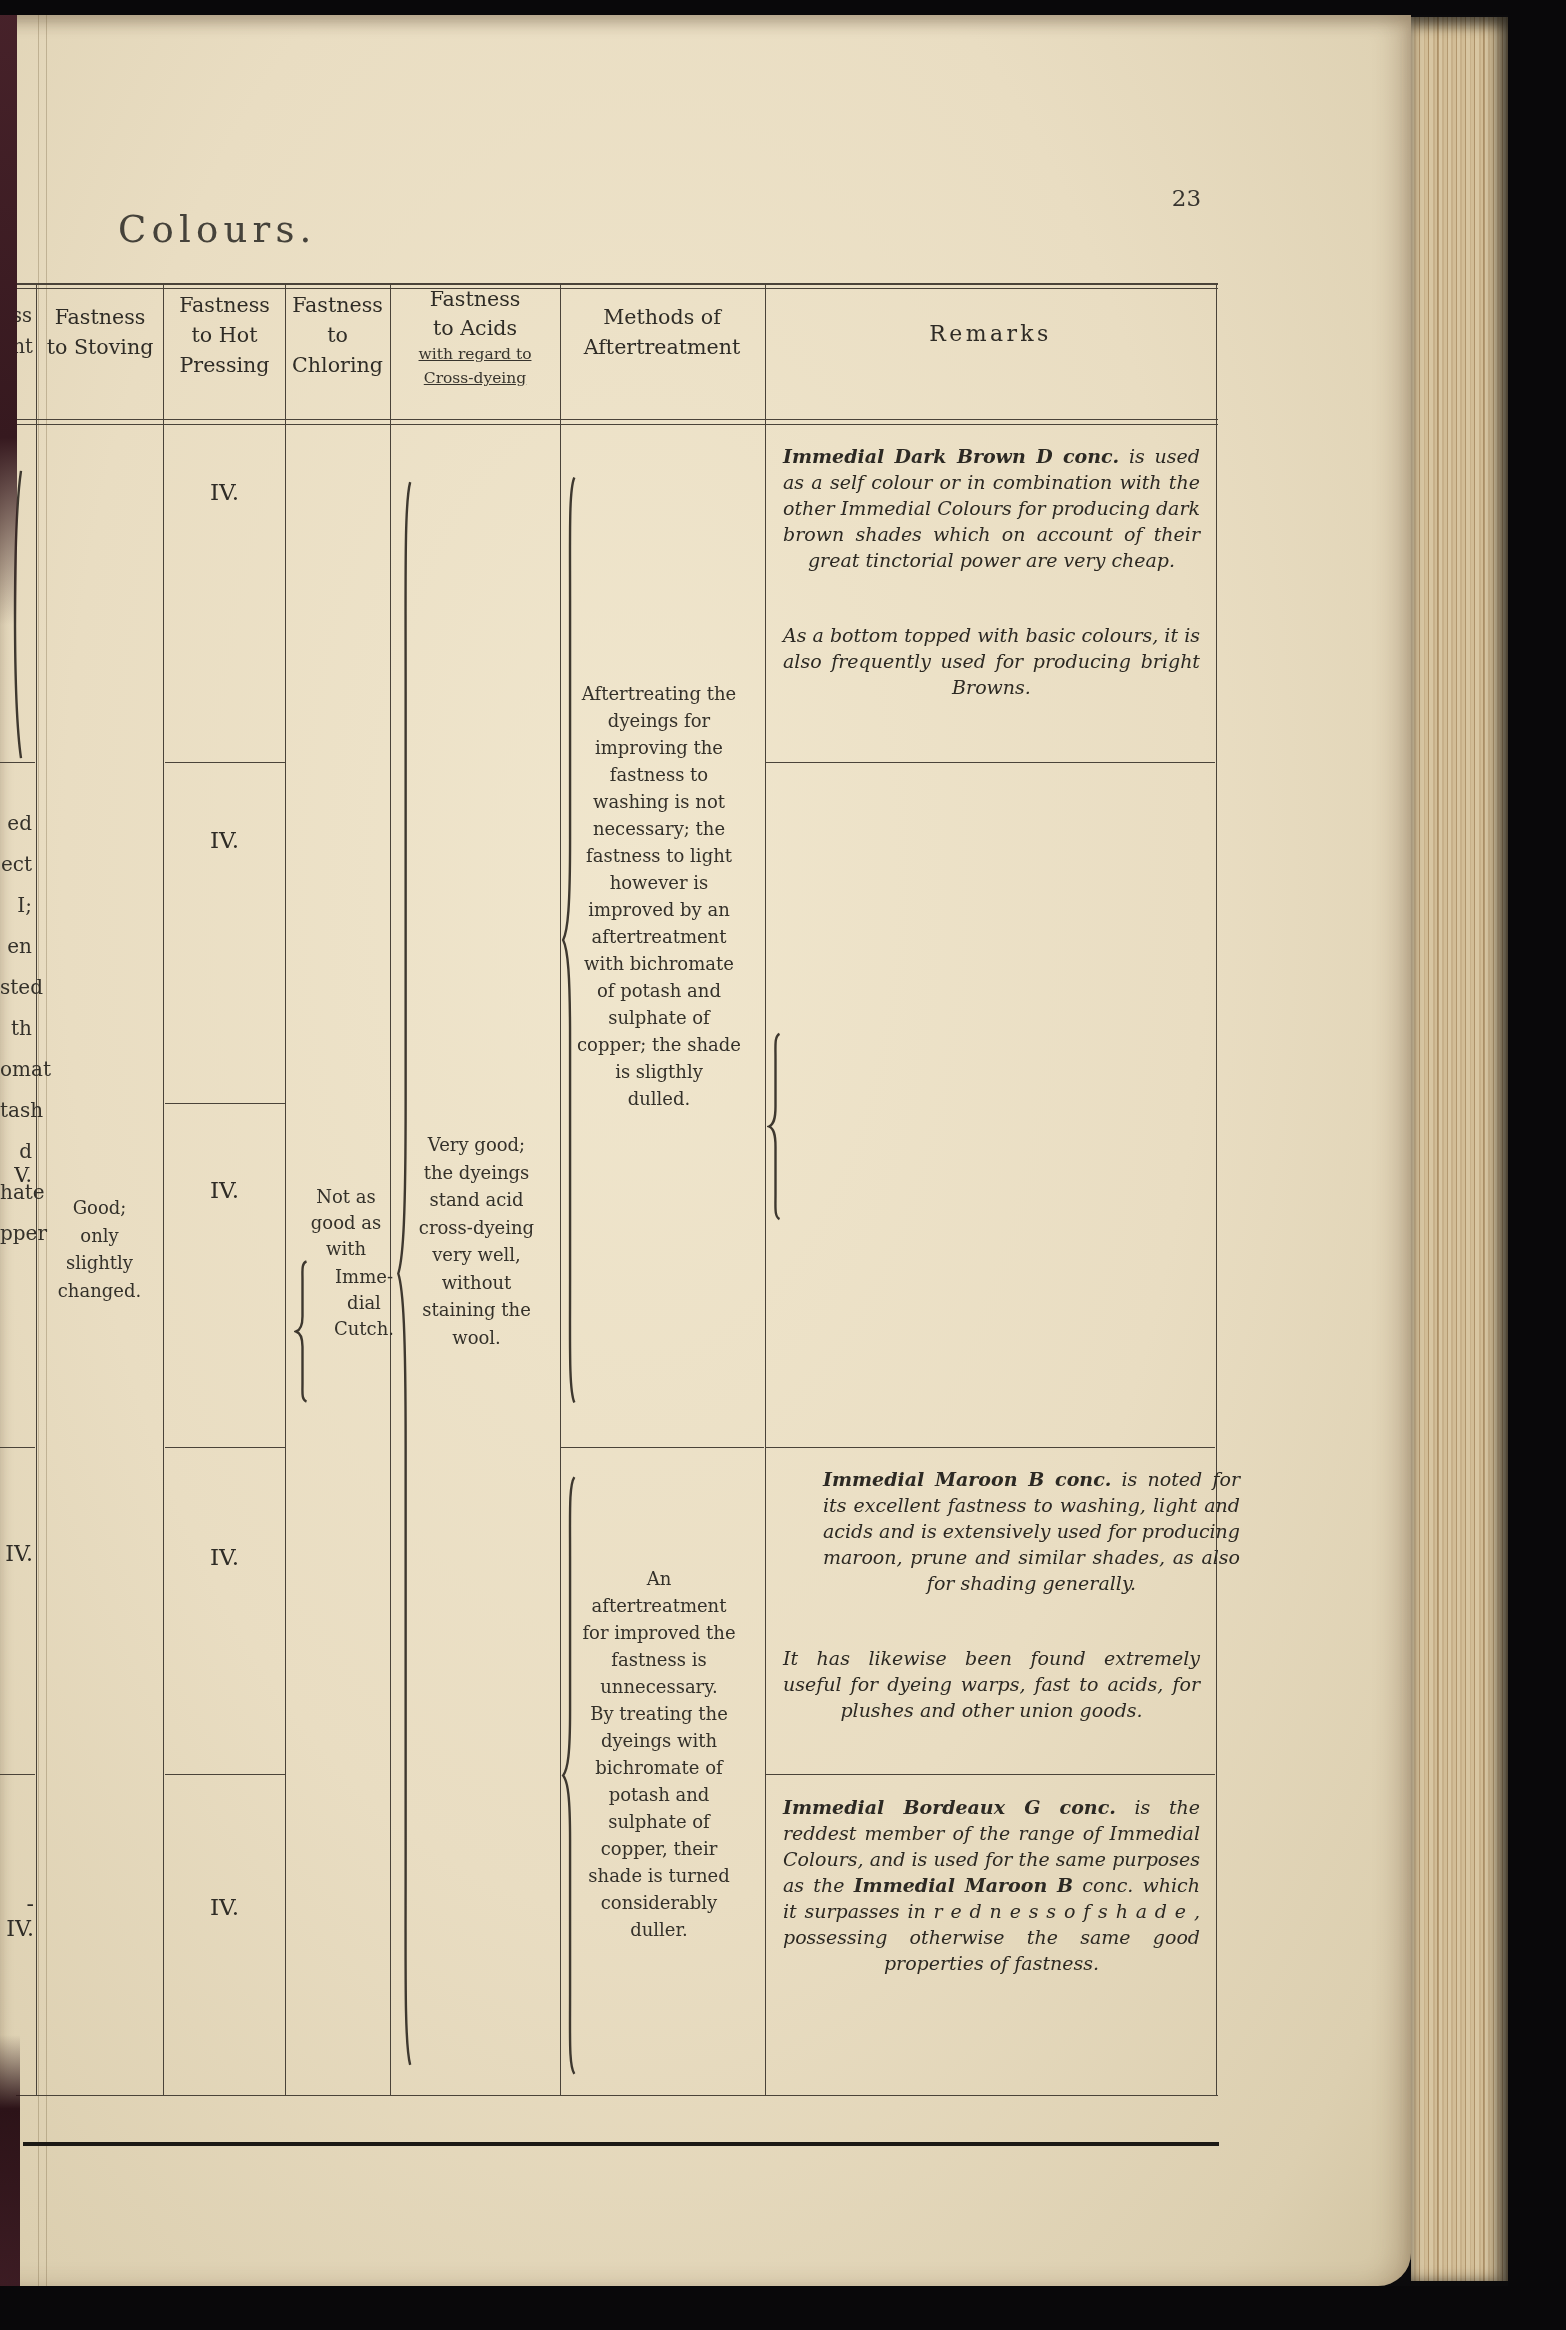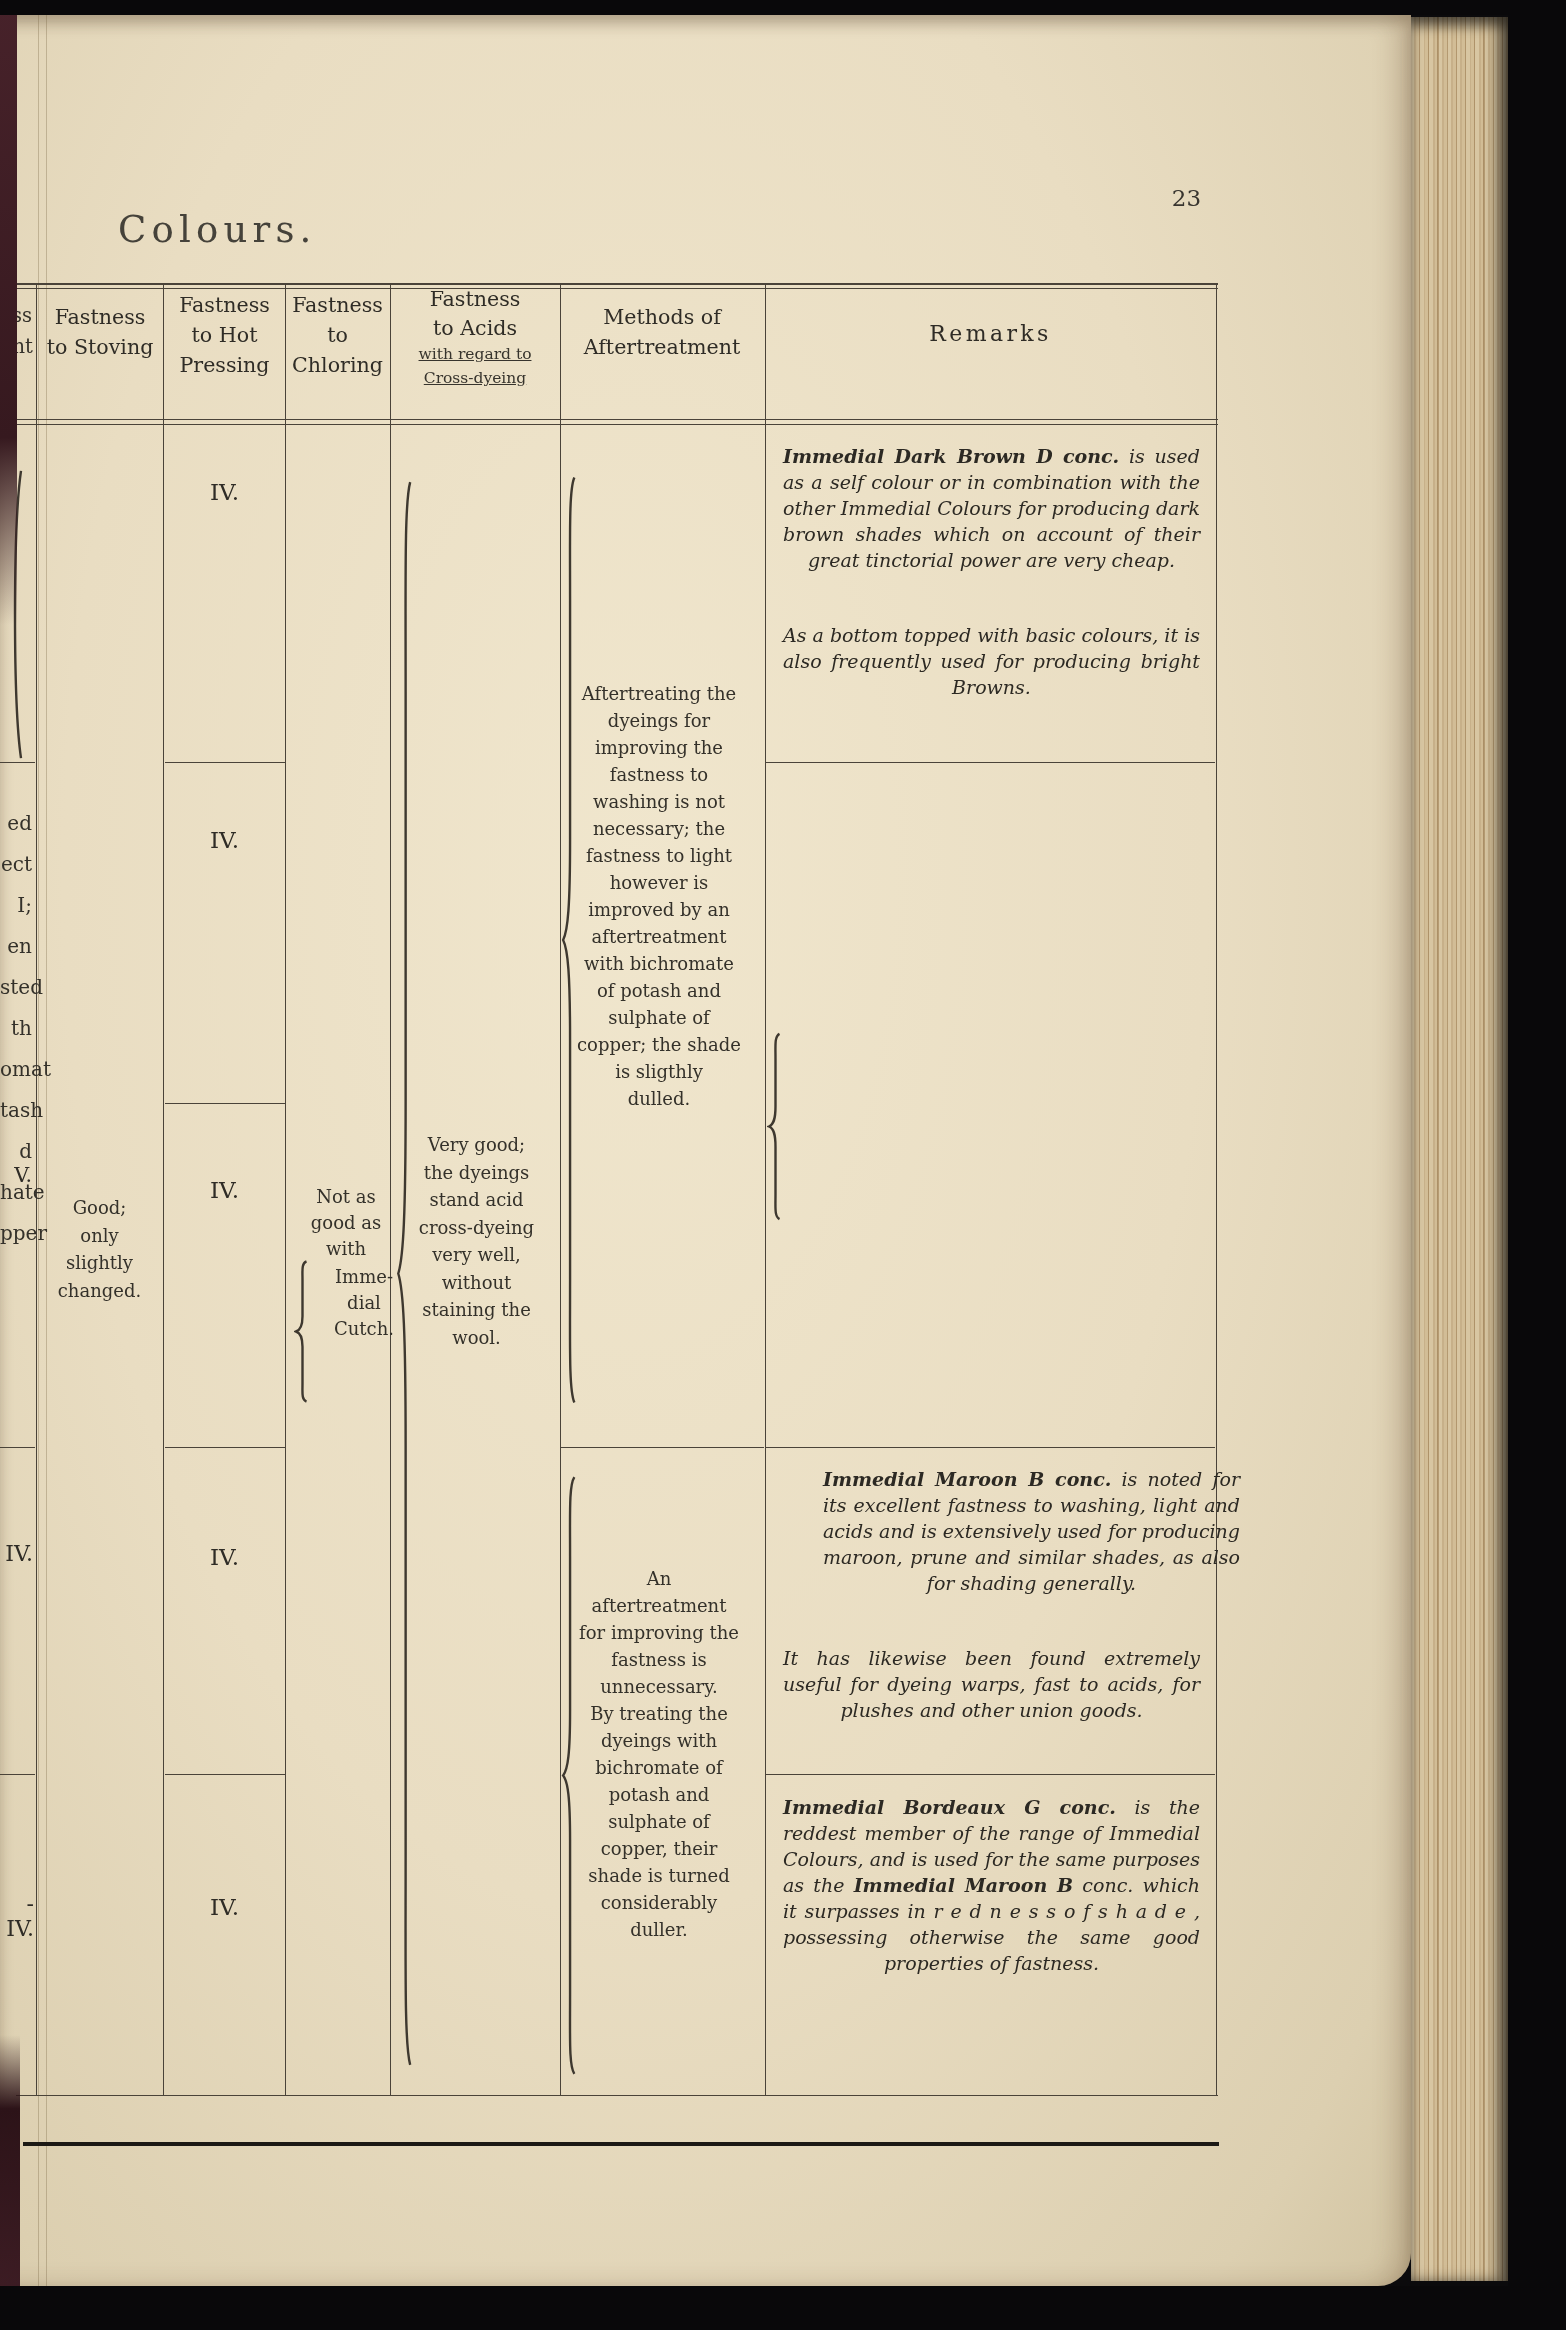--- a/index.html
+++ b/index.html
@@ -170,21 +170,21 @@
 sulphate of
 copper; the shade
 is sligthly
 dulled.</div>
 
     <svg class="brace" style="left:561px;top:1456px;width:16px;height:609px;" viewBox="0 0 30 300" preserveAspectRatio="none">
       <path d="M25,3 C15,7 17,20 17,42 L17,118 C17,139 13,147 4,150 C13,153 17,161 17,182 L17,258 C17,280 15,293 25,297" fill="none" stroke="#3e382f" stroke-width="2.4" vector-effect="non-scaling-stroke"></path>
     </svg>
     <div class="abs celltext" style="left:570px;top:1550px;width:178px;">An
 aftertreatment
-for improving the
+for improved the
 fastness is
 unnecessary.
 By treating the
 dyeings with
 bichromate of
 potash and
 sulphate of
 copper, their
 shade is turned
 considerably

